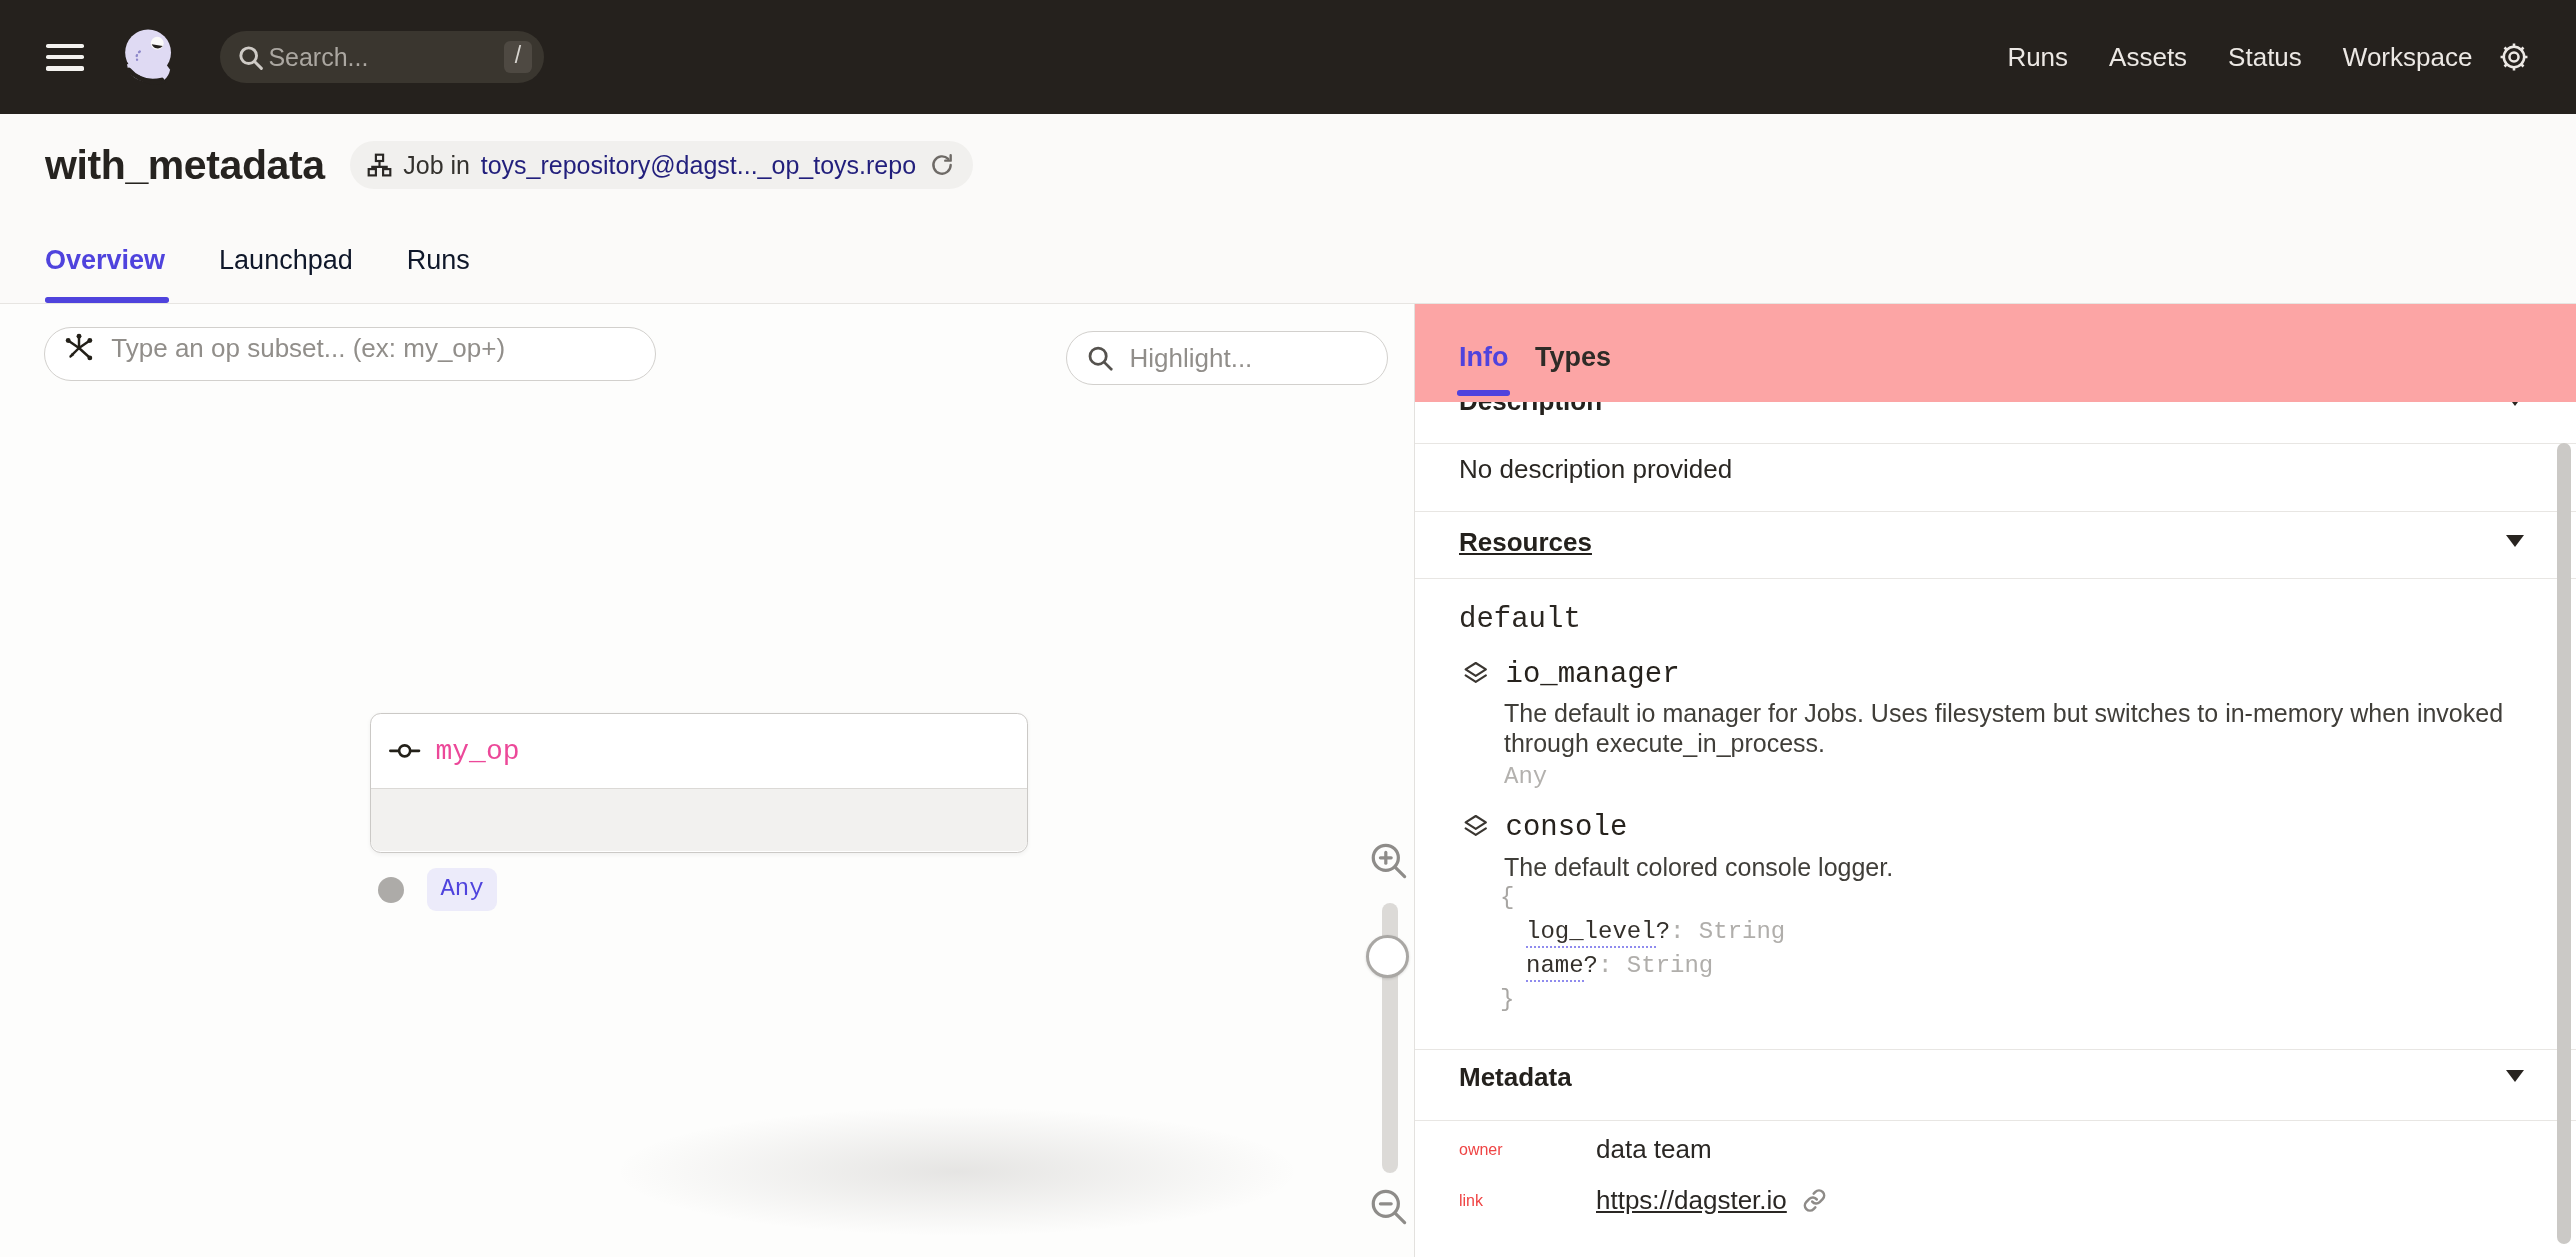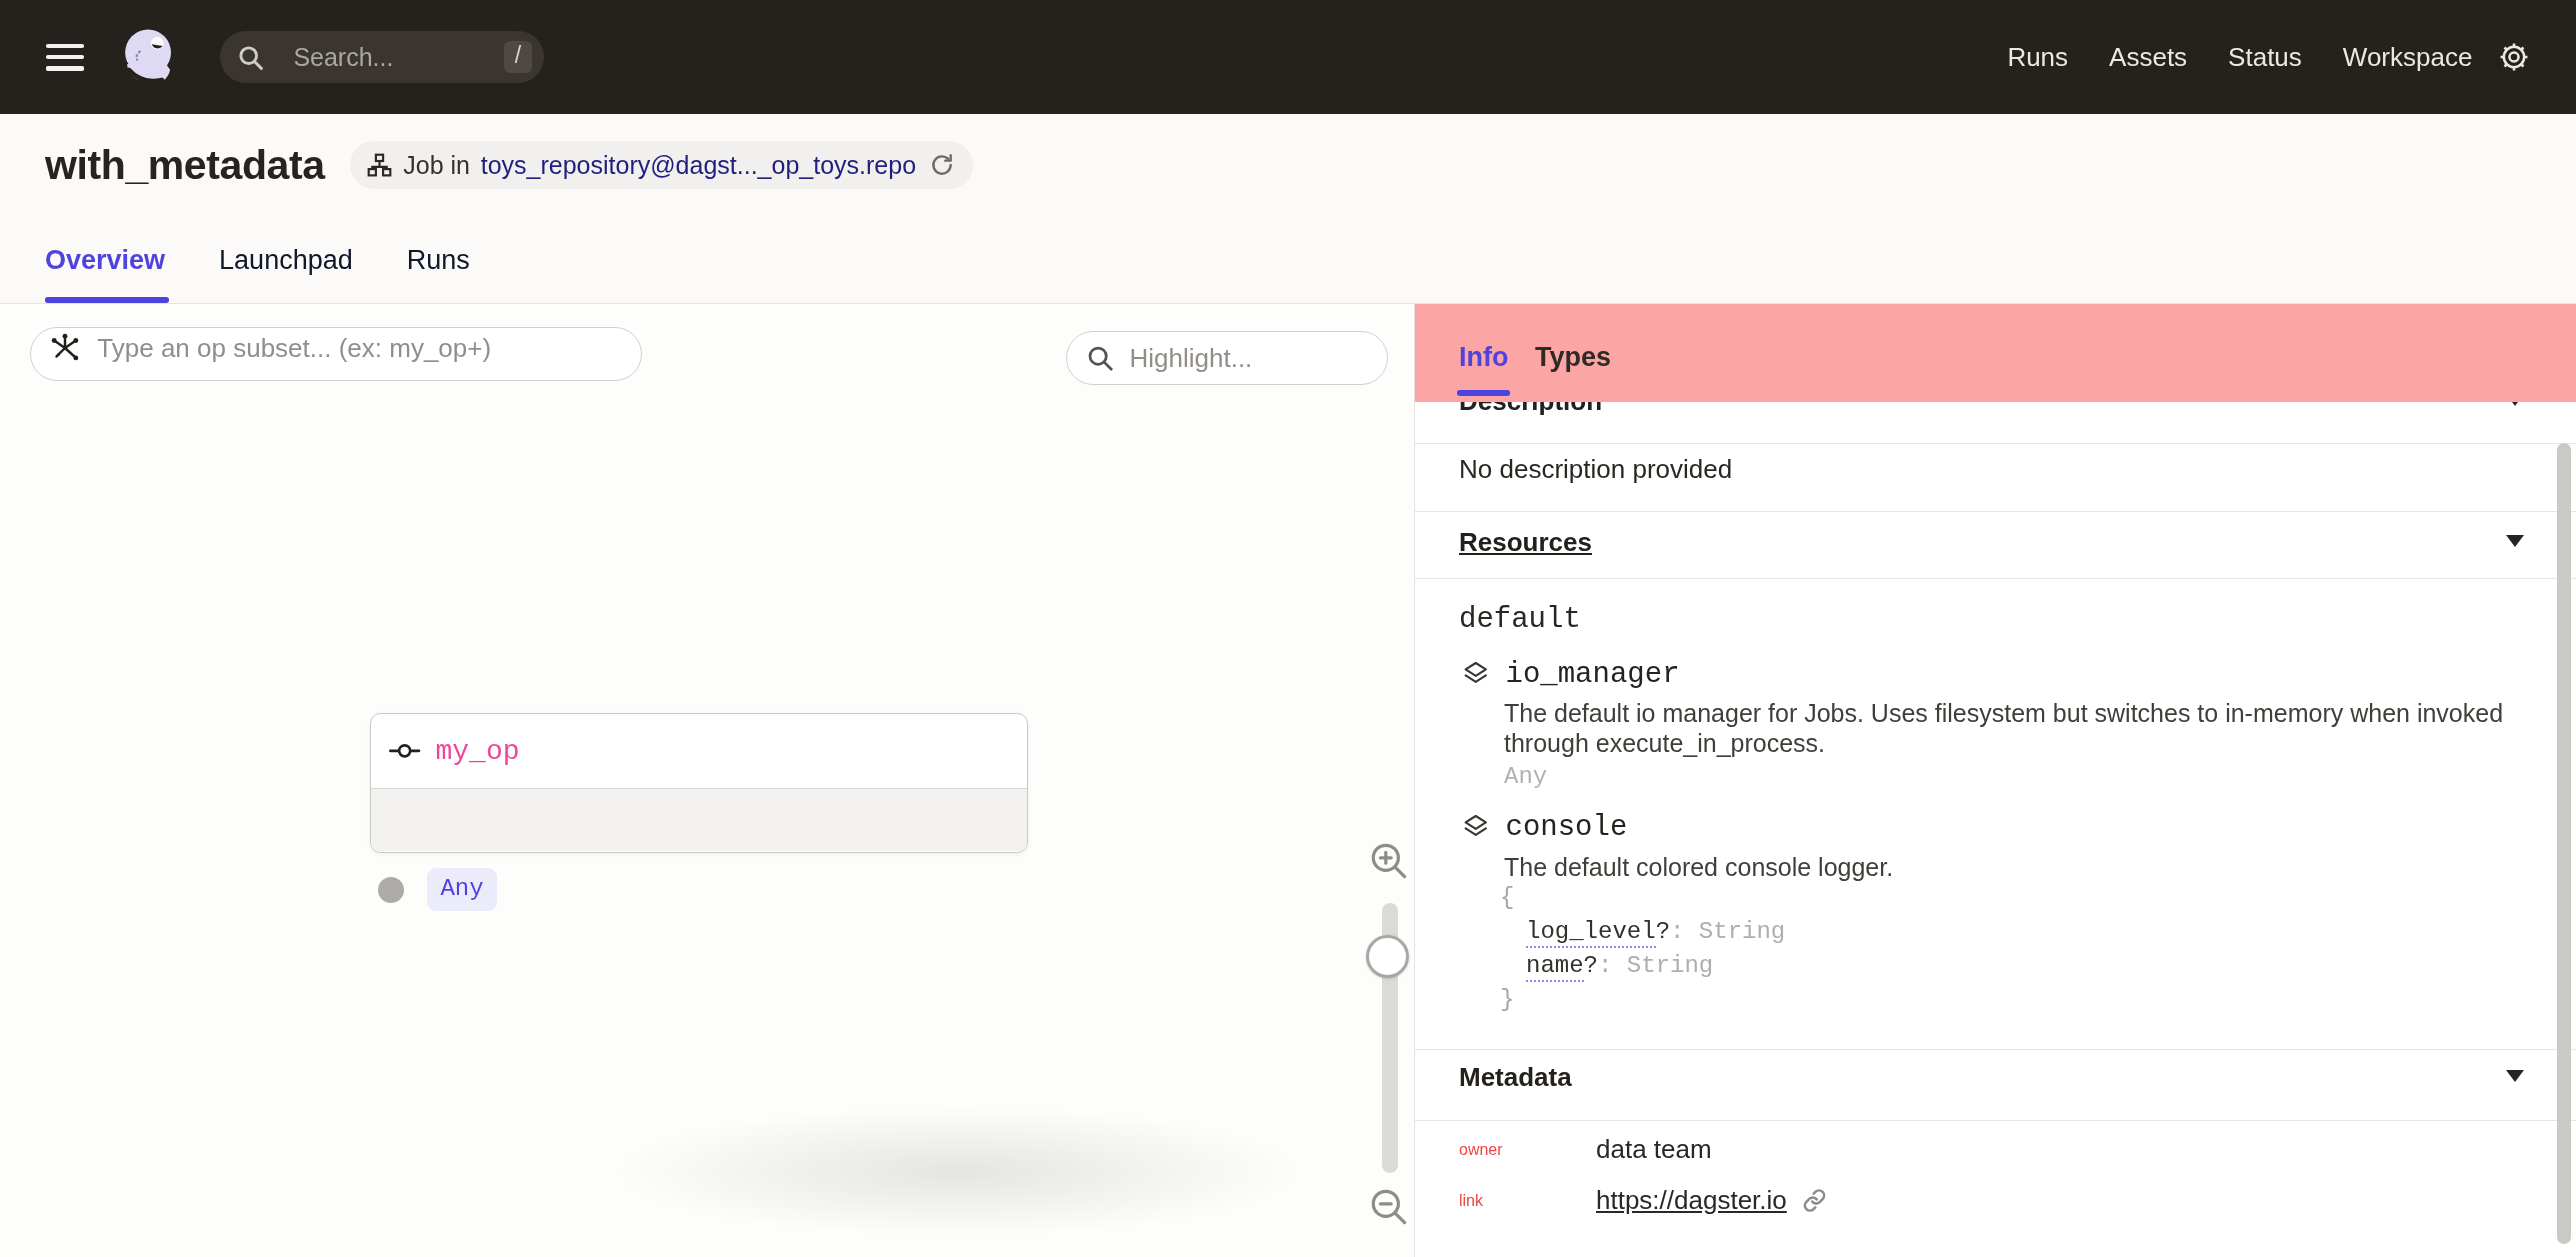--- a/index.html
+++ b/index.html
@@ -10,21 +10,21 @@
   
   .nav{position:absolute;left:0;top:0;width:2576px;height:114px;background:#25211D;
        display:flex;align-items:center;box-sizing:border-box;padding:0 41px;}
   .hamburger{width:38px;height:27px;display:flex;flex-direction:column;justify-content:space-between;cursor:pointer;margin-left:5.4px;}
   .hamburger span{display:block;height:4.5px;border-radius:1.8px;background:#F4F2EF;}
   .logo{width:66px;height:66px;margin-left:32px;}
   .searchbox{margin-left:38px;width:324px;height:52px;background:#3A362F;border-radius:26px;
        display:flex;align-items:center;box-sizing:border-box;padding:0 12.5px 0 16px;}
   .searchbox svg{flex:0 0 auto;}
   .searchbox input{flex:1;min-width:0;border:none;outline:none;background:transparent;color:#E8E5E1;
-       font-size:25px;margin-left:26px;font-family:"Liberation Sans",sans-serif;}
+       font-size:25px;margin-left:1px;font-family:"Liberation Sans",sans-serif;}
   .searchbox input::placeholder{color:#ABA7A1;}
   .slash-badge{flex:0 0 auto;background:#4E4942;color:#D9D6D1;border-radius:6.3px;font-size:23px;
        padding:2.7px 10.7px 5.4px;line-height:1;}
   .nav-spacer{flex:1;}
   .nav-links{display:flex;align-items:center;gap:41px;margin-right:25px;}
   .nav-link{color:#ECE8E4;font-size:26px;font-weight:500;cursor:pointer;}
   .gear{margin-right:3.6px;cursor:pointer;display:flex;align-items:center;}
 
   
   .page-header{position:absolute;left:0;top:114px;width:2576px;height:190px;background:#FBFAF9;
@@ -46,21 +46,21 @@
   .graph-pane{position:absolute;left:0;top:0;width:1415px;height:953px;background:#FDFDFC;
        border-right:1.8px solid #E3E1DE;box-sizing:border-box;overflow:hidden;}
   .canvas-shadow{position:absolute;left:483px;top:778px;width:948px;height:179px;
        background:radial-gradient(closest-side,rgba(70,64,58,0.13),rgba(70,64,58,0) 72%);}
 
   .pill-input{position:absolute;display:flex;align-items:center;background:#FFFFFF;
        border:1.8px solid #D2D0CD;border-radius:27px;box-sizing:border-box;height:54px;}
   .pill-input input{flex:1;min-width:0;border:none;outline:none;background:transparent;
        font-size:26px;color:#36342F;font-family:"Liberation Sans",sans-serif;}
   .pill-input input::placeholder{color:#918E8A;}
-  .op-subset{left:30px;top:23px;width:612px;padding:0 18px 12px 18px;}
+  .op-subset{left:44px;top:23px;width:612px;padding:0 18px 12px 18px;}
   .op-subset svg{margin-right:14.3px;flex:0 0 auto;}
   .highlight{left:1066px;top:27px;width:322px;padding:0 16px 0 18px;}
   .highlight svg{margin-right:12.5px;flex:0 0 auto;}
 
   
   .op-node{position:absolute;left:370px;top:409px;width:658px;height:140px;background:#FFFFFF;
        border:1.8px solid #CBC9C6;border-radius:10.7px;box-sizing:border-box;cursor:pointer;
        box-shadow:0 1.8px 4.5px rgba(0,0,0,0.05);}
   .op-node .node-top{height:75px;display:flex;align-items:center;padding:0 18px;border-bottom:1.8px solid #DBD9D6;box-sizing:border-box;}
   .op-node .node-top svg{margin-right:12.5px;flex:0 0 auto;}

